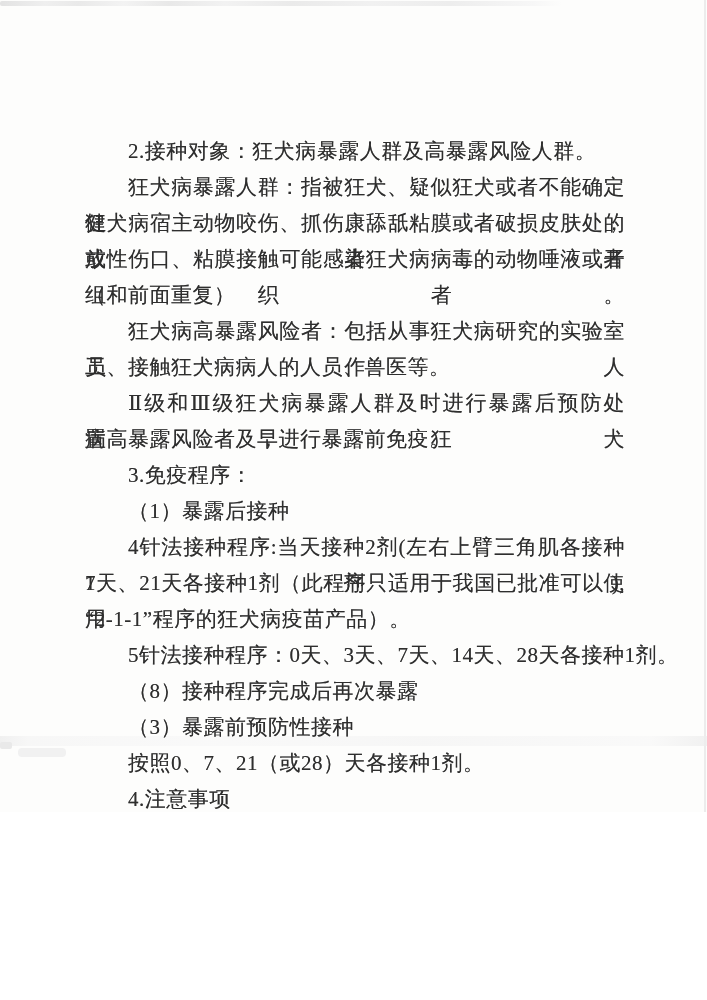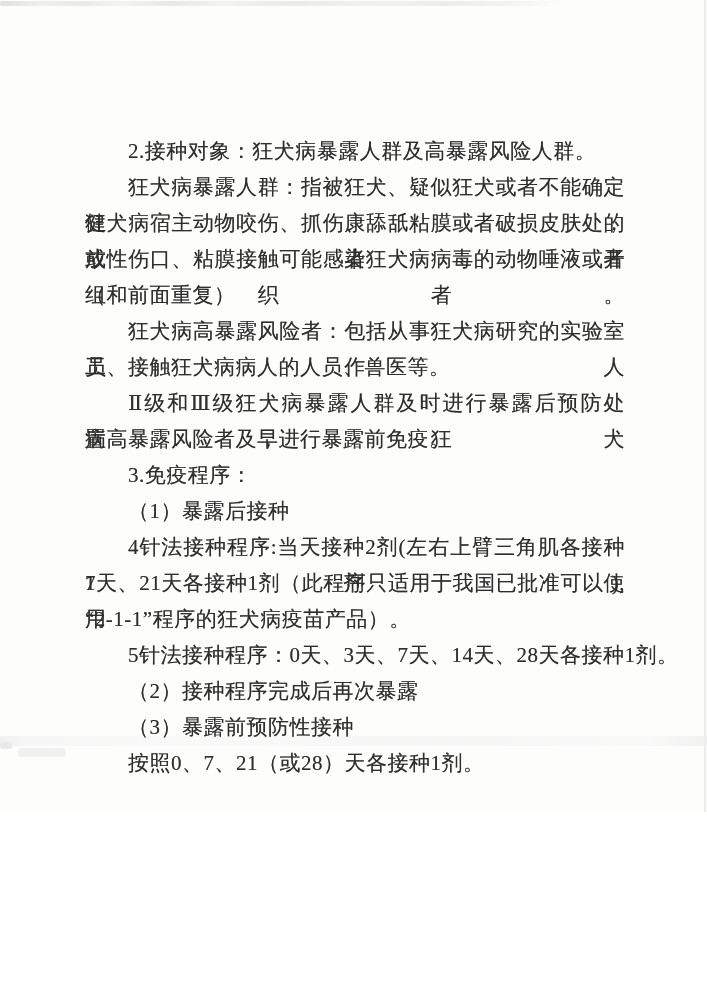--- a/index.html
+++ b/index.html
@@ -96,20 +96,21 @@
     <div class="line indent full">狂犬病高暴露风险者：包括从事狂犬病研究的实验室工作人</div>
     <div class="line">员、接触狂犬病病人的人员、兽医等。</div>
     <div class="line indent full">Ⅱ级和Ⅲ级狂犬病暴露人群及时进行暴露后预防处置，狂犬</div>
     <div class="line">病高暴露风险者及早进行暴露前免疫。</div>
     <div class="line indent">3.免疫程序：</div>
     <div class="line indent">（1）暴露后接种</div>
     <div class="line indent full">4针法接种程序:当天接种2剂(左右上臂三角肌各接种1剂),</div>
     <div class="line full">7天、21天各接种1剂（此程序只适用于我国已批准可以使用</div>
     <div class="line">“2-1-1”程序的狂犬病疫苗产品）。</div>
     <div class="line indent">5针法接种程序：0天、3天、7天、14天、28天各接种1剂。</div>
-    <div class="line indent">（2）接种程序完成后再次暴露</div>
+    <div class="line indent">（8）接种程序完成后再次暴露</div>
     <div class="line indent">（3）暴露前预防性接种</div>
     <div class="line indent">按照0、7、21（或28）天各接种1剂。</div>
+    <div class="line indent">4.注意事项</div>
   </div>
 
   <div class="pagenum">– 5 –</div>
 
 </div>
 
 </body></html>

